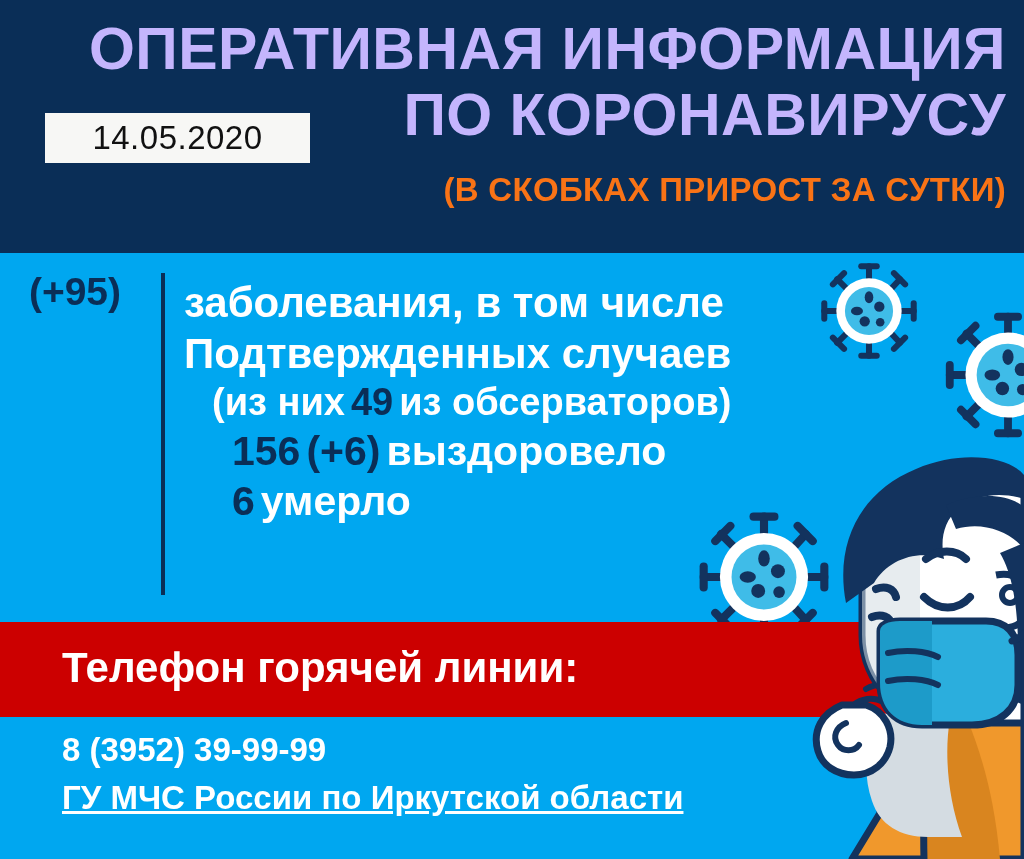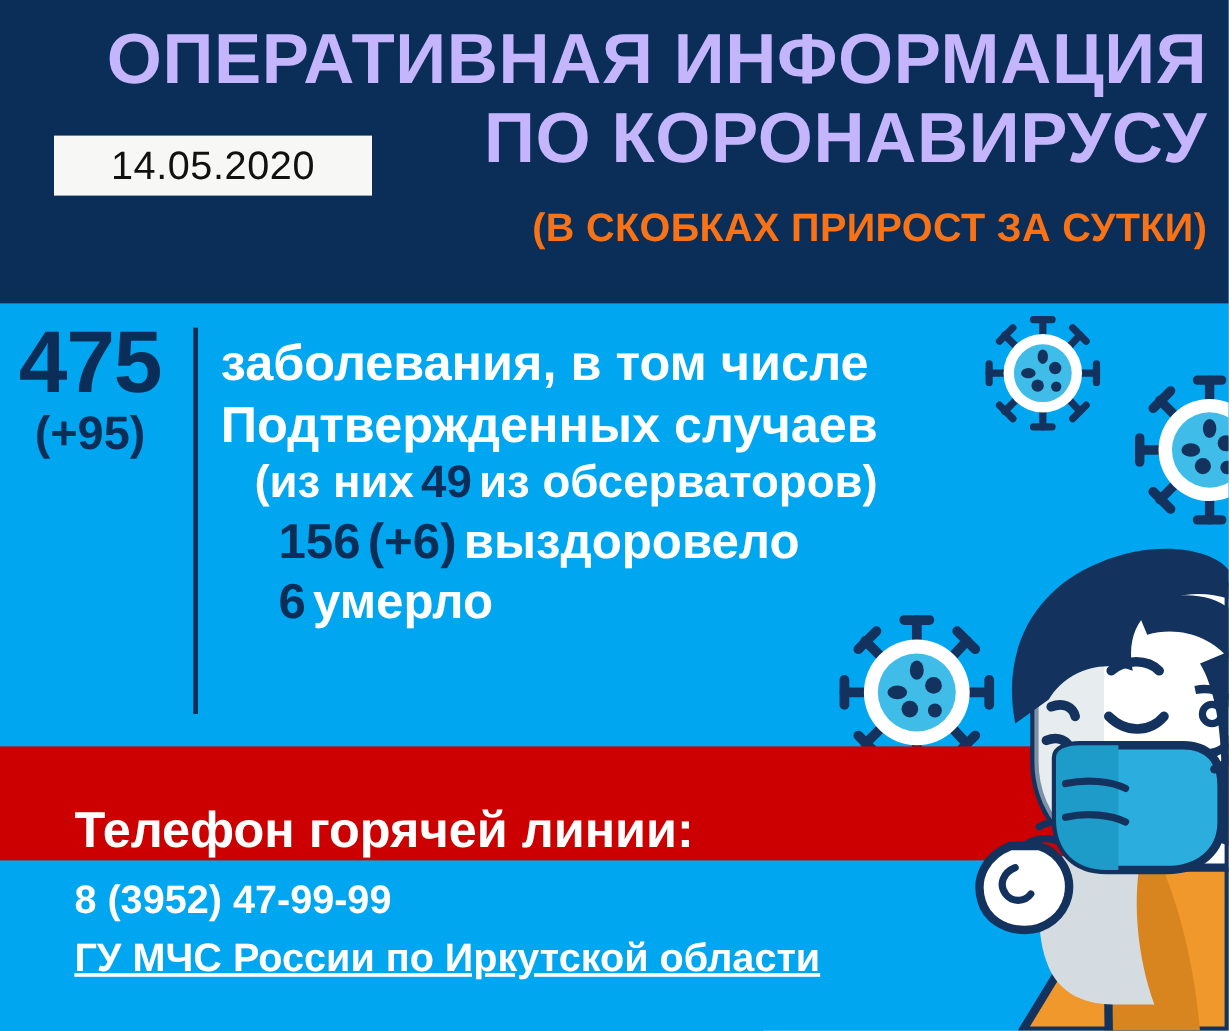--- a/index.html
+++ b/index.html
@@ -135,21 +135,20 @@
     z-index:8;
   }
   .hotline-title{
     position:absolute;
     left:62px; top:17px;
     color:#ffffff;
     font-size:42px;
     font-weight:700;
     line-height:58px;
     white-space:nowrap;
-    margin-top:24px;
   }
 
   .contacts{
     position:absolute;
     left:62px; top:728px;
     z-index:8;
     color:#ffffff;
     font-weight:700;
   }
   .contact-phone{
@@ -245,21 +244,20 @@
     <g transform="translate(952,66) scale(1.12)">
       <use href="#virusShape"></use>
     </g>
 
     <g transform="translate(706,266) scale(1.16)">
       <use href="#virusShape"></use>
     </g>
   </svg>
 
   <div class="total-block">
-    <span class="total-num">475</span>
     <span class="total-delta">(+95)</span>
   </div>
 
   <div class="divider"></div>
 
   <div class="stats">
     <div class="stat-line lead">заболевания, в том числе</div>
     <div class="stat-line lead">Подтвержденных случаев</div>
 
 
@@ -274,21 +272,21 @@
     <div class="stat-line indent">
       <span class="num">6</span><span class="sep"></span><span>умерло</span>
     </div>
   </div>
 
   <div class="hotline-bar">
     <div class="hotline-title">Телефон горячей линии:</div>
   </div>
 
   <div class="contacts">
-    <div class="contact-phone">8 (3952) 47-99-99</div>
+    <div class="contact-phone">8 (3952) 39-99-99</div>
     <div class="contact-org">ГУ МЧС России по Иркутской области</div>
   </div>
 
   <svg class="art-front" viewBox="0 0 1024 606" width="1024" height="606">
 
     <g>
 
       <g>
         <path d="M880 560 C880 510 905 480 950 468 L1024 452 L1024 606 L852 606 Z" fill="#F0982C" stroke="#13335E" stroke-width="7" stroke-linejoin="round"></path>
 

